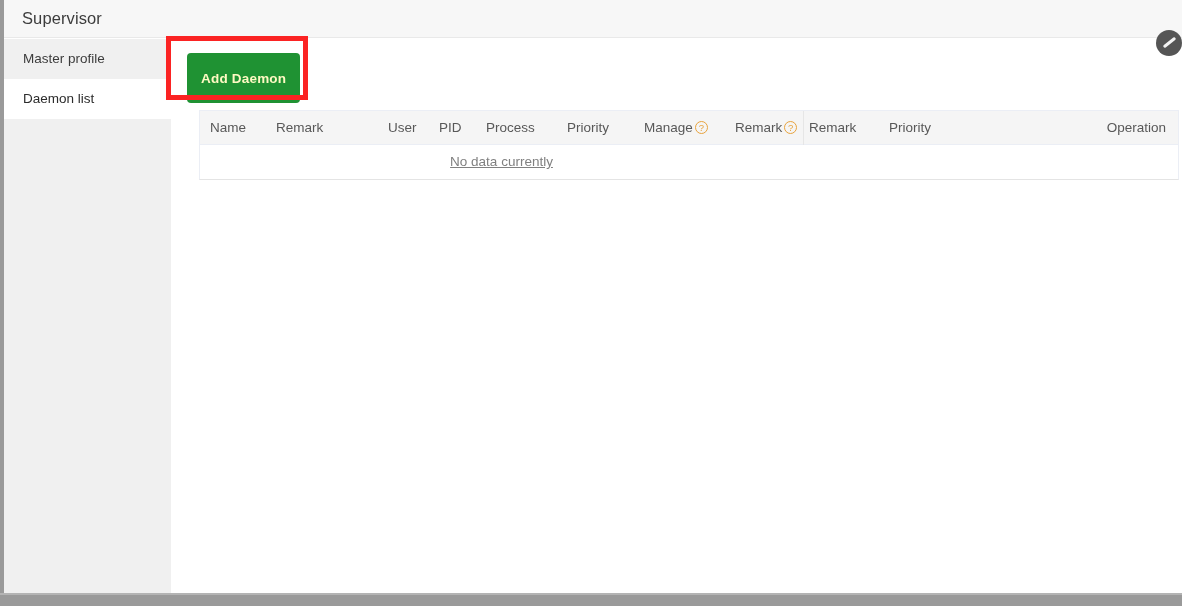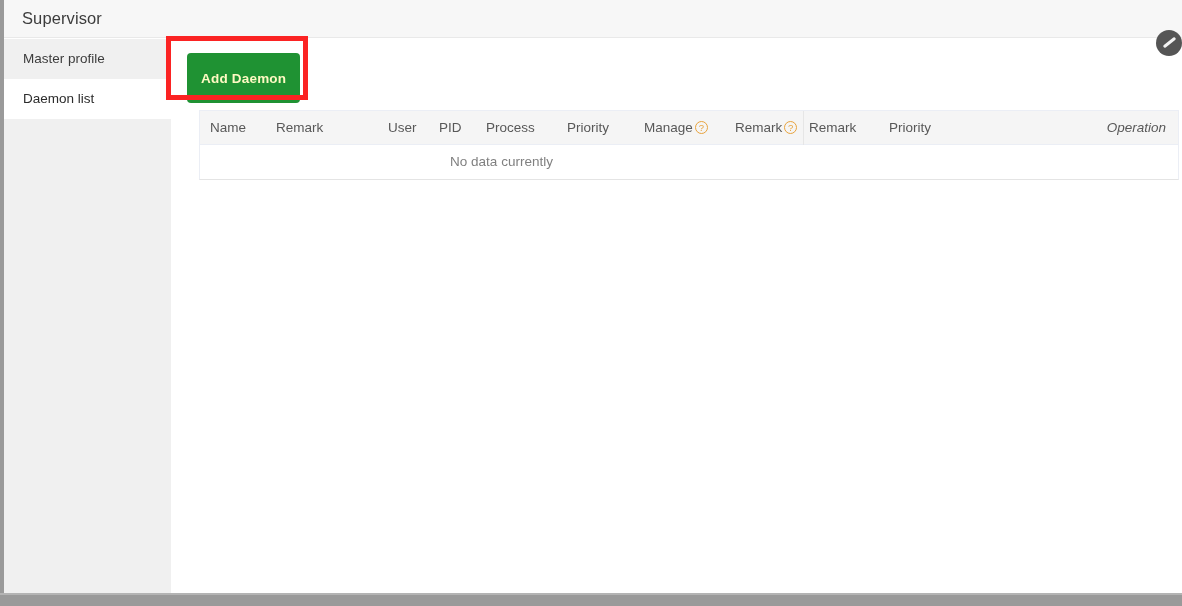--- a/index.html
+++ b/index.html
@@ -172,21 +172,20 @@
     white-space: nowrap;
     display: flex;
     align-items: center;
     box-sizing: border-box;
     padding-left: 10px;
   }
   .th.last {
     justify-content: flex-end;
     padding-right: 12px;
     margin-left: auto;
-    font-style: italic;
   }
   .help-icon {
     display: inline-block;
     width: 13px;
     height: 13px;
     line-height: 12px;
     margin-left: 2px;
     border: 1px solid #e8a33d;
     border-radius: 50%;
     color: #e8a33d;
@@ -214,20 +213,21 @@
     position: absolute;
     left: 0;
     top: 0;
     width: 603px;
     height: 34px;
     line-height: 34px;
     text-align: center;
     font-size: 13.5px;
     color: #808080;
     white-space: nowrap;
+    text-decoration: underline;
   }
 
   
   .cursor-blob {
     position: absolute;
     right: 0px;
     top: -9px;
     width: 26px;
     height: 26px;
     border-radius: 50%;

